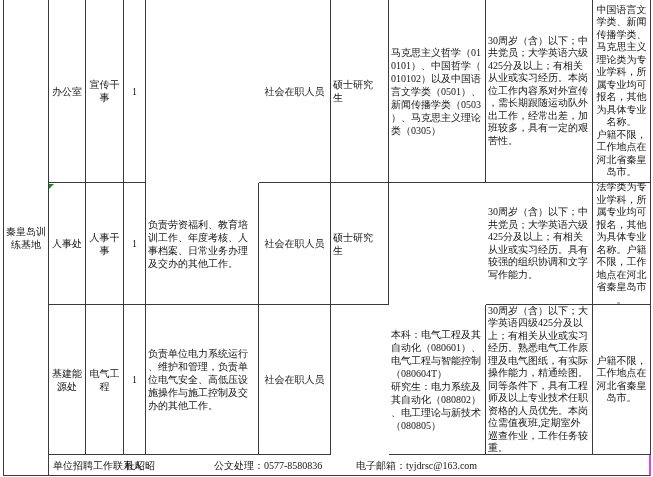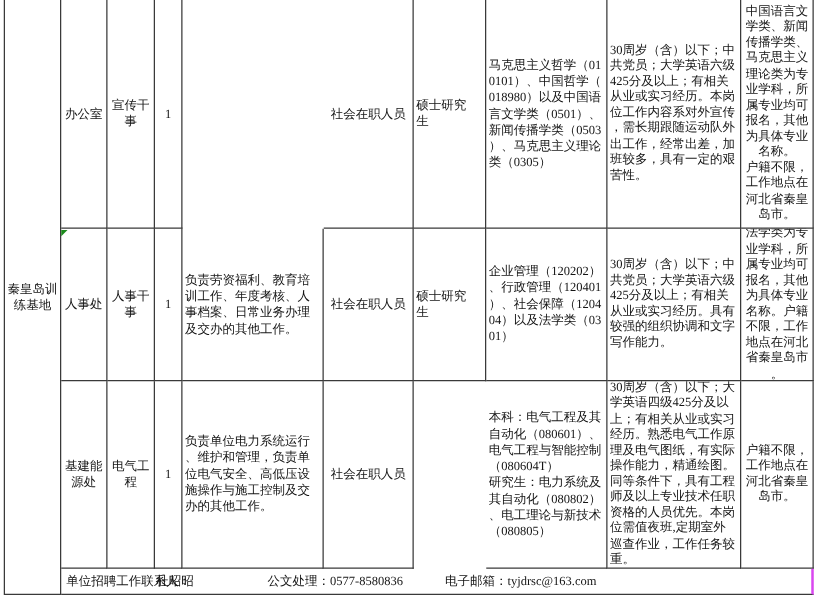--- a/index.html
+++ b/index.html
@@ -53,34 +53,33 @@
   <div class="cell col1 c pre">秦皇岛训
 练基地</div>
 
   <div class="cell col2 row1 c">办公室</div>
   <div class="cell col3 row1 c pre">宣传干
 事</div>
   <div class="cell col4 row1 c">1</div>
   <div class="cell col6 row1 c">社会在职人员</div>
   <div class="cell col7 row1 l pre">硕士研究
 生</div>
-  <div class="cell col8 row1 l pre">马克思主义哲学（010101）、中国哲学（018980）以及中国语言文学类（0501）、新闻传播学类（0503）、马克思主义理论类（0305）</div>
+  <div class="cell col8 row1 l pre">马克思主义哲学（010101）、中国哲学（010102）以及中国语言文学类（0501）、新闻传播学类（0503）、马克思主义理论类（0305）</div>
   <div class="cell col9 row1 l req">30周岁（含）以下；中共党员；大学英语六级425分及以上；有相关从业或实习经历。本岗位工作内容系对外宣传，需长期跟随运动队外出工作，经常出差，加班较多，具有一定的艰苦性。</div>
   <div class="cell col10 row1 r pre">中国语言文学类、新闻传播学类、马克思主义理论类为专业学科，所属专业均可报名，其他为具体专业名称。
 户籍不限，工作地点在河北省秦皇岛市。</div>
 
   <div class="cell col2 row2 c">人事处</div>
   <div class="cell col3 row2 c pre">人事干
 事</div>
   <div class="cell col4 row2 c">1</div>
   <div class="cell col5 row2 l">负责劳资福利、教育培训工作、年度考核、人事档案、日常业务办理及交办的其他工作。</div>
   <div class="cell col6 row2 c">社会在职人员</div>
   <div class="cell col7 row2 l pre">硕士研究
 生</div>
-  <div class="cell col8 row2 l pre">企业管理（120202）、行政管理（120401）、社会保障（120404）以及法学类（0301）</div>
   <div class="cell col9 row2 l req">30周岁（含）以下；中共党员；大学英语六级425分及以上；有相关从业或实习经历。具有较强的组织协调和文字写作能力。</div>
   <div class="cell col10 row2 r pre">法学类为专业学科，所属专业均可报名，其他为具体专业名称。户籍不限，工作地点在河北省秦皇岛市。</div>
 
   <div class="cell col2 row3 c pre">基建能
 源处</div>
   <div class="cell col3 row3 c pre">电气工
 程</div>
   <div class="cell col4 row3 c">1</div>
   <div class="cell col5 row3 l">负责单位电力系统运行、维护和管理，负责单位电气安全、高低压设施操作与施工控制及交办的其他工作。</div>
   <div class="cell col6 row3 c">社会在职人员</div>

